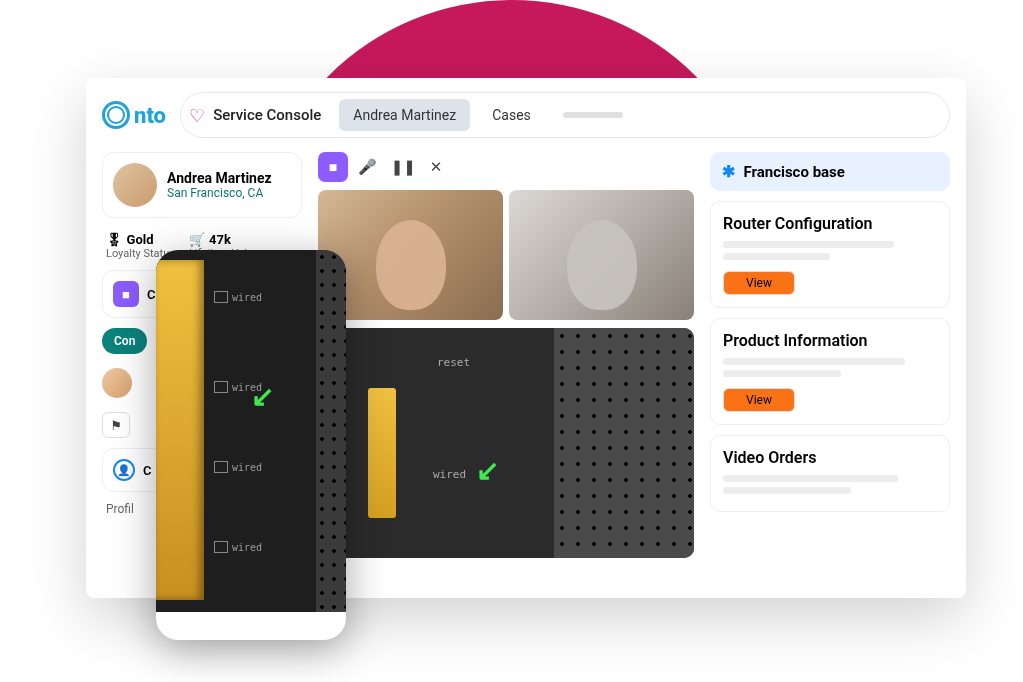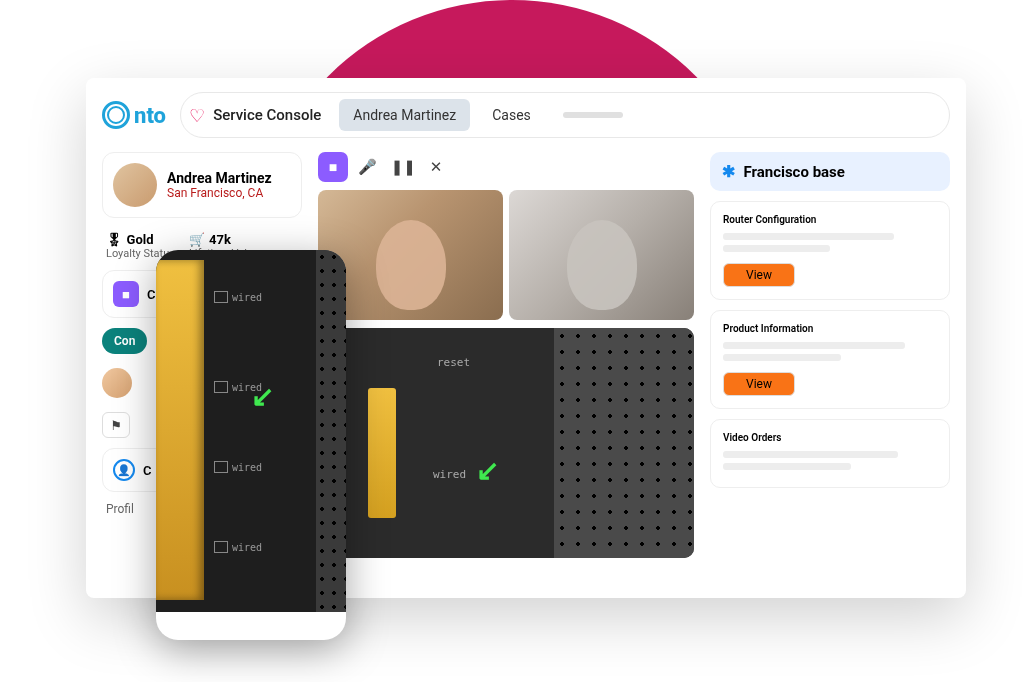--- a/index.html
+++ b/index.html
@@ -15,21 +15,21 @@
 .sc-label{font-size:15px;font-weight:500;color:#222;padding-right:10px}
 .tab{padding:8px 14px;font-size:14px;color:#333;border-radius:6px}
 .tab.active{background:#dce3ea}
 .skeleton-bar{width:60px;height:6px;background:#e0e0e0;border-radius:3px;margin-left:10px}
 .main-grid{display:flex;gap:16px}
 .col-left{width:200px;display:flex;flex-direction:column;gap:10px}
 .card{background:#fff;border:1px solid #eee;border-radius:12px;padding:10px}
 .profile-card{display:flex;gap:10px;align-items:center}
 .avatar{width:44px;height:44px;border-radius:50%;background:linear-gradient(135deg,#e0c4a0,#c99b6f);flex-shrink:0}
 .profile-name{font-weight:700;font-size:14px}
-.profile-loc{font-size:12px;color:#b91c1c}
+.profile-loc{font-size:12px;color:#0f766e}
 .stats-row{display:flex;gap:14px;margin-top:4px;padding:0 4px}
 .stat{display:flex;flex-direction:column;font-size:11px}
 .stat-val{font-weight:700;font-size:13px;display:flex;align-items:center;gap:4px}
 .stat-label{color:#666}
 .mini-card{display:flex;align-items:center;gap:8px;font-size:13px;font-weight:600}
 .icon-box{width:26px;height:26px;border-radius:6px;display:flex;align-items:center;justify-content:center;font-size:13px;color:#fff}
 .ic-purple{background:#8C5CFF}
 .pill-btn{background:#0B827C;color:#fff;border-radius:999px;padding:6px 12px;font-size:12px;font-weight:600;display:inline-flex;width:fit-content}
 .small-avatar{width:30px;height:30px;border-radius:50%;background:linear-gradient(135deg,#f0c8a0,#d4a070);margin:4px 0}
 .flag-icon{width:28px;height:26px;border:1px solid #ddd;border-radius:6px;display:flex;align-items:center;justify-content:center;font-size:13px;color:#444}
@@ -49,21 +49,21 @@
 .router-label{position:absolute;color:#aaa;font-size:11px;font-family:monospace}
 .arrow-green{position:absolute;color:#3FE84F;font-size:28px;font-weight:900}
 .dot-grid{position:absolute;right:0;top:0;width:140px;height:100%;background:radial-gradient(circle,#000 2px,transparent 2px) 0 0/16px 16px,#4a4a4a}
 .toolbar-vert{position:absolute;left:8px;top:20px;display:flex;flex-direction:column;gap:16px;z-index:2}
 .tool-dot{width:14px;height:14px;background:#3FE84F;border-radius:2px}
 .tool-ico{font-size:13px;color:#333}
 .col-right{width:240px;display:flex;flex-direction:column;gap:10px}
 .kb-head{display:flex;align-items:center;gap:8px;background:#e8f1ff;border-radius:10px;padding:10px 12px;font-weight:700;font-size:15px}
 .kb-bot{color:#1589ee;font-size:16px}
 .kb-card{border:1px solid #eee;border-radius:10px;padding:12px}
-.kb-title{font-weight:600;font-size:10px;margin-bottom:8px}
+.kb-title{font-weight:600;font-size:16px;margin-bottom:8px}
 .skel-line{height:7px;background:#ededed;border-radius:3px;margin-bottom:5px}
 .view-btn{border:1px solid #ddd;border-radius:6px;padding:4px 22px;font-size:12px;background:#f97316;margin-top:6px}
 .phone-overlay{position:absolute;top:250px;left:156px;width:190px;height:390px;background:#fff;border-radius:22px;box-shadow:0 10px 40px rgba(0,0,0,.35);overflow:hidden;z-index:10}
 .phone-bar{height:28px;background:#2a2a2a;color:#fff;font-size:12px;display:flex;align-items:center;justify-content:center}
 .phone-body{height:calc(100% - 28px);background:#1e1e1e;position:relative}
 .ph-ports{position:absolute;left:0;top:10px;width:48px;height:340px;background:linear-gradient(#f0c040,#c89020);box-shadow:inset -4px 0 8px rgba(0,0,0,.4)}
 .ph-dots{position:absolute;right:0;top:0;width:30px;height:100%;background:radial-gradient(circle,#000 2px,transparent 2px) 0 0/12px 14px,#3a3a3a}
 .ph-wired{position:absolute;left:58px;width:70px;height:14px;display:flex;align-items:center;gap:4px;color:#999;font-size:10px;font-family:monospace}
 .ph-wired::before{content:"";width:12px;height:10px;border:1px solid #888;display:inline-block}
 .ph-arrow{position:absolute;left:95px;top:130px;color:#3FE84F;font-size:28px;font-weight:900}

